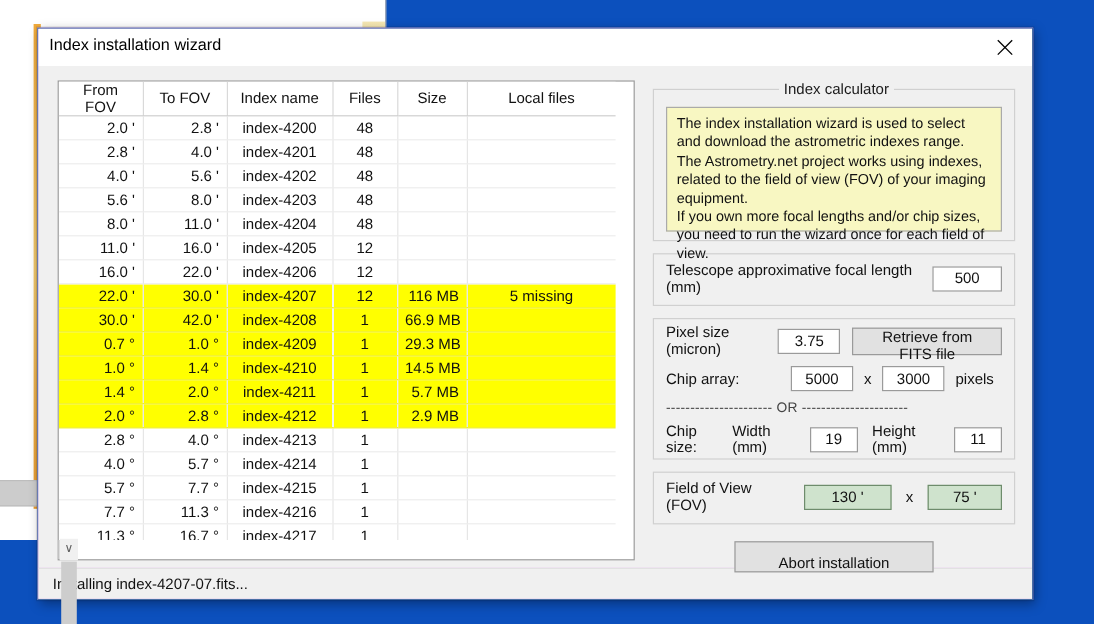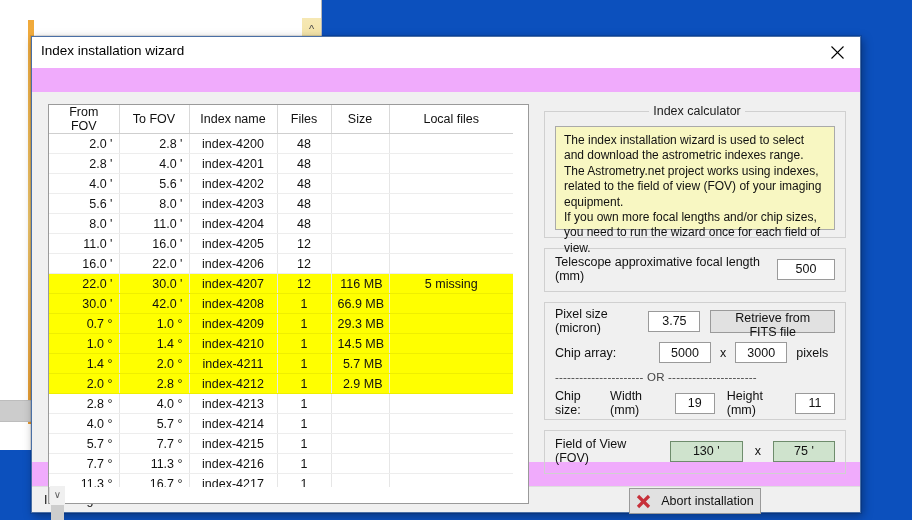--- a/index.html
+++ b/index.html
@@ -40,26 +40,26 @@
   
   #tm-accent {
     position: absolute; left: 28px; top: 20px;
     width: 6px; height: 404px;
     background: linear-gradient(to bottom,#f0a93a,#efc66c,#e89a2e);
   }
 
   
   #dialog {
     position: absolute;
-    left: 31px; top: 36px;
+    left: 31px; top: 23px;
     width: 830px; height: 477px;
     background: #f0abfc;
     border: 1px solid #4a6fa5;
     box-shadow: 0 0 0 1px rgba(0,0,0,0.10), 2px 3px 9px rgba(0,0,0,0.35);
-    display: flex; flex-direction: column; gap: 24px;
+    display: flex; flex-direction: column;
   }
   #titlebar {
     height: 31px;
     background: #ffffff;
     position: relative;
     flex: 0 0 auto;
   }
   #title-text {
     position: absolute; left: 9px; top: 6px;
     font-size: 13.5px; color: #000;
@@ -192,26 +192,27 @@
   .or-div {
     font-size: 11.5px; color: #444;
     margin: 8px 0 6px 0;
     letter-spacing: .2px;
     white-space: nowrap; overflow: hidden;
   }
   #abort-wrap { display: flex; justify-content: center; margin-top: 14px; }
   #abort-btn {
     display: flex; align-items: center; justify-content: center;
     gap: 10px;
-    width: 132px; height: 26px;
+    width: 166px; height: 26px;
     background: #e1e1e1;
     border: 1px solid #9a9a9a;
     font-size: 12.5px; color: #111;
     cursor: pointer;
     font-family: "Liberation Sans", sans-serif;
+    flex-direction: column;
   }
 
   
   #statusbar {
     flex: 0 0 auto;
     height: 26px;
     background: #f0f0f0;
     border-top: 1px solid #dedede;
     display: flex; align-items: center;
     padding-left: 12px;

